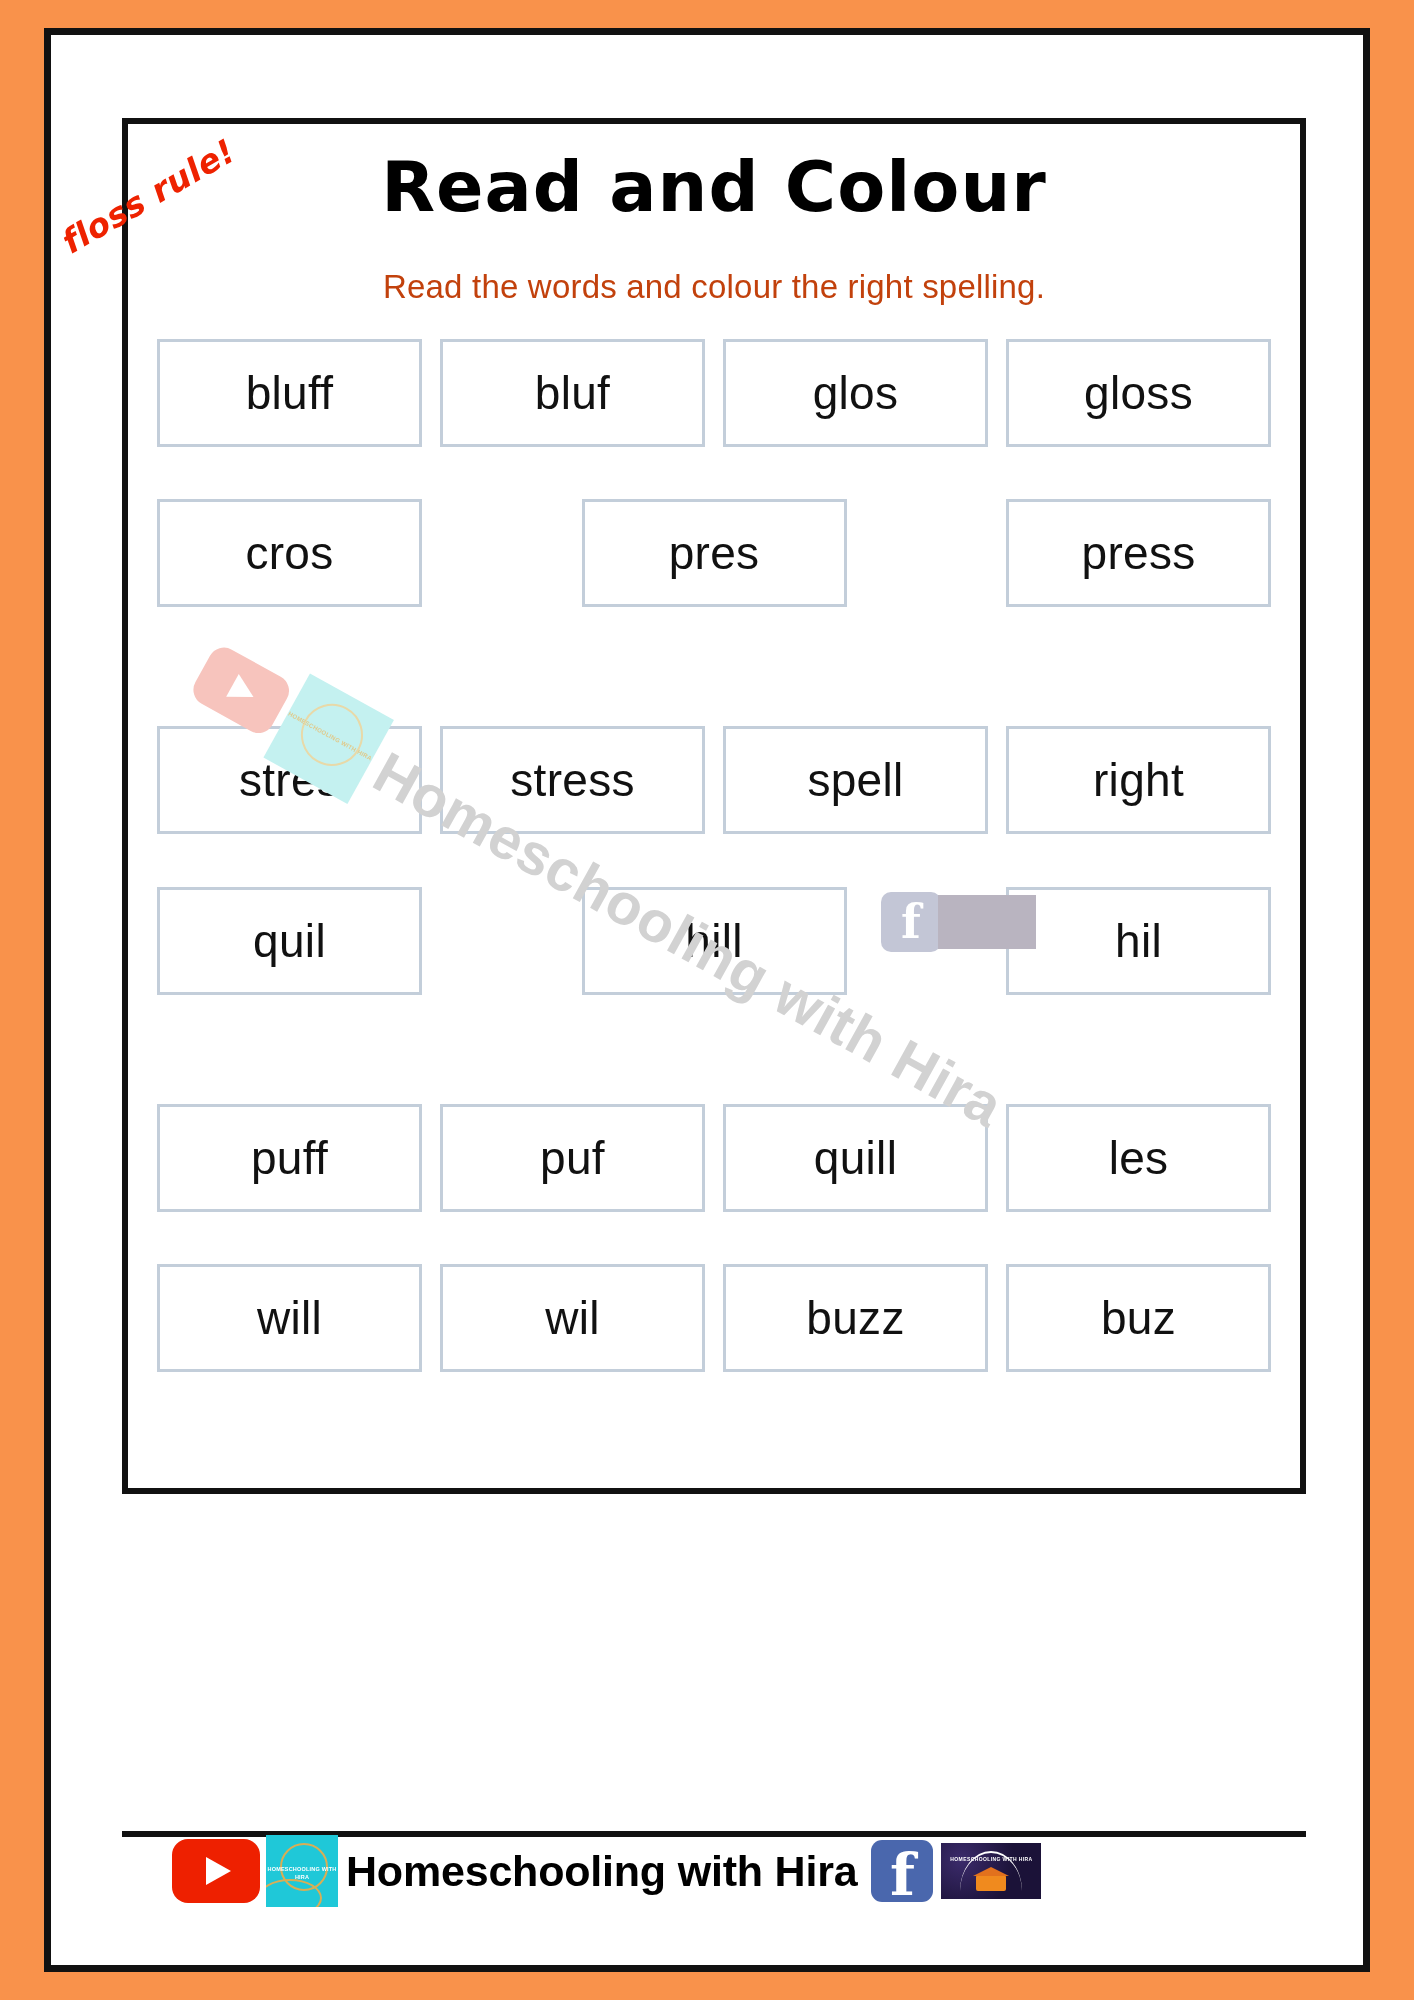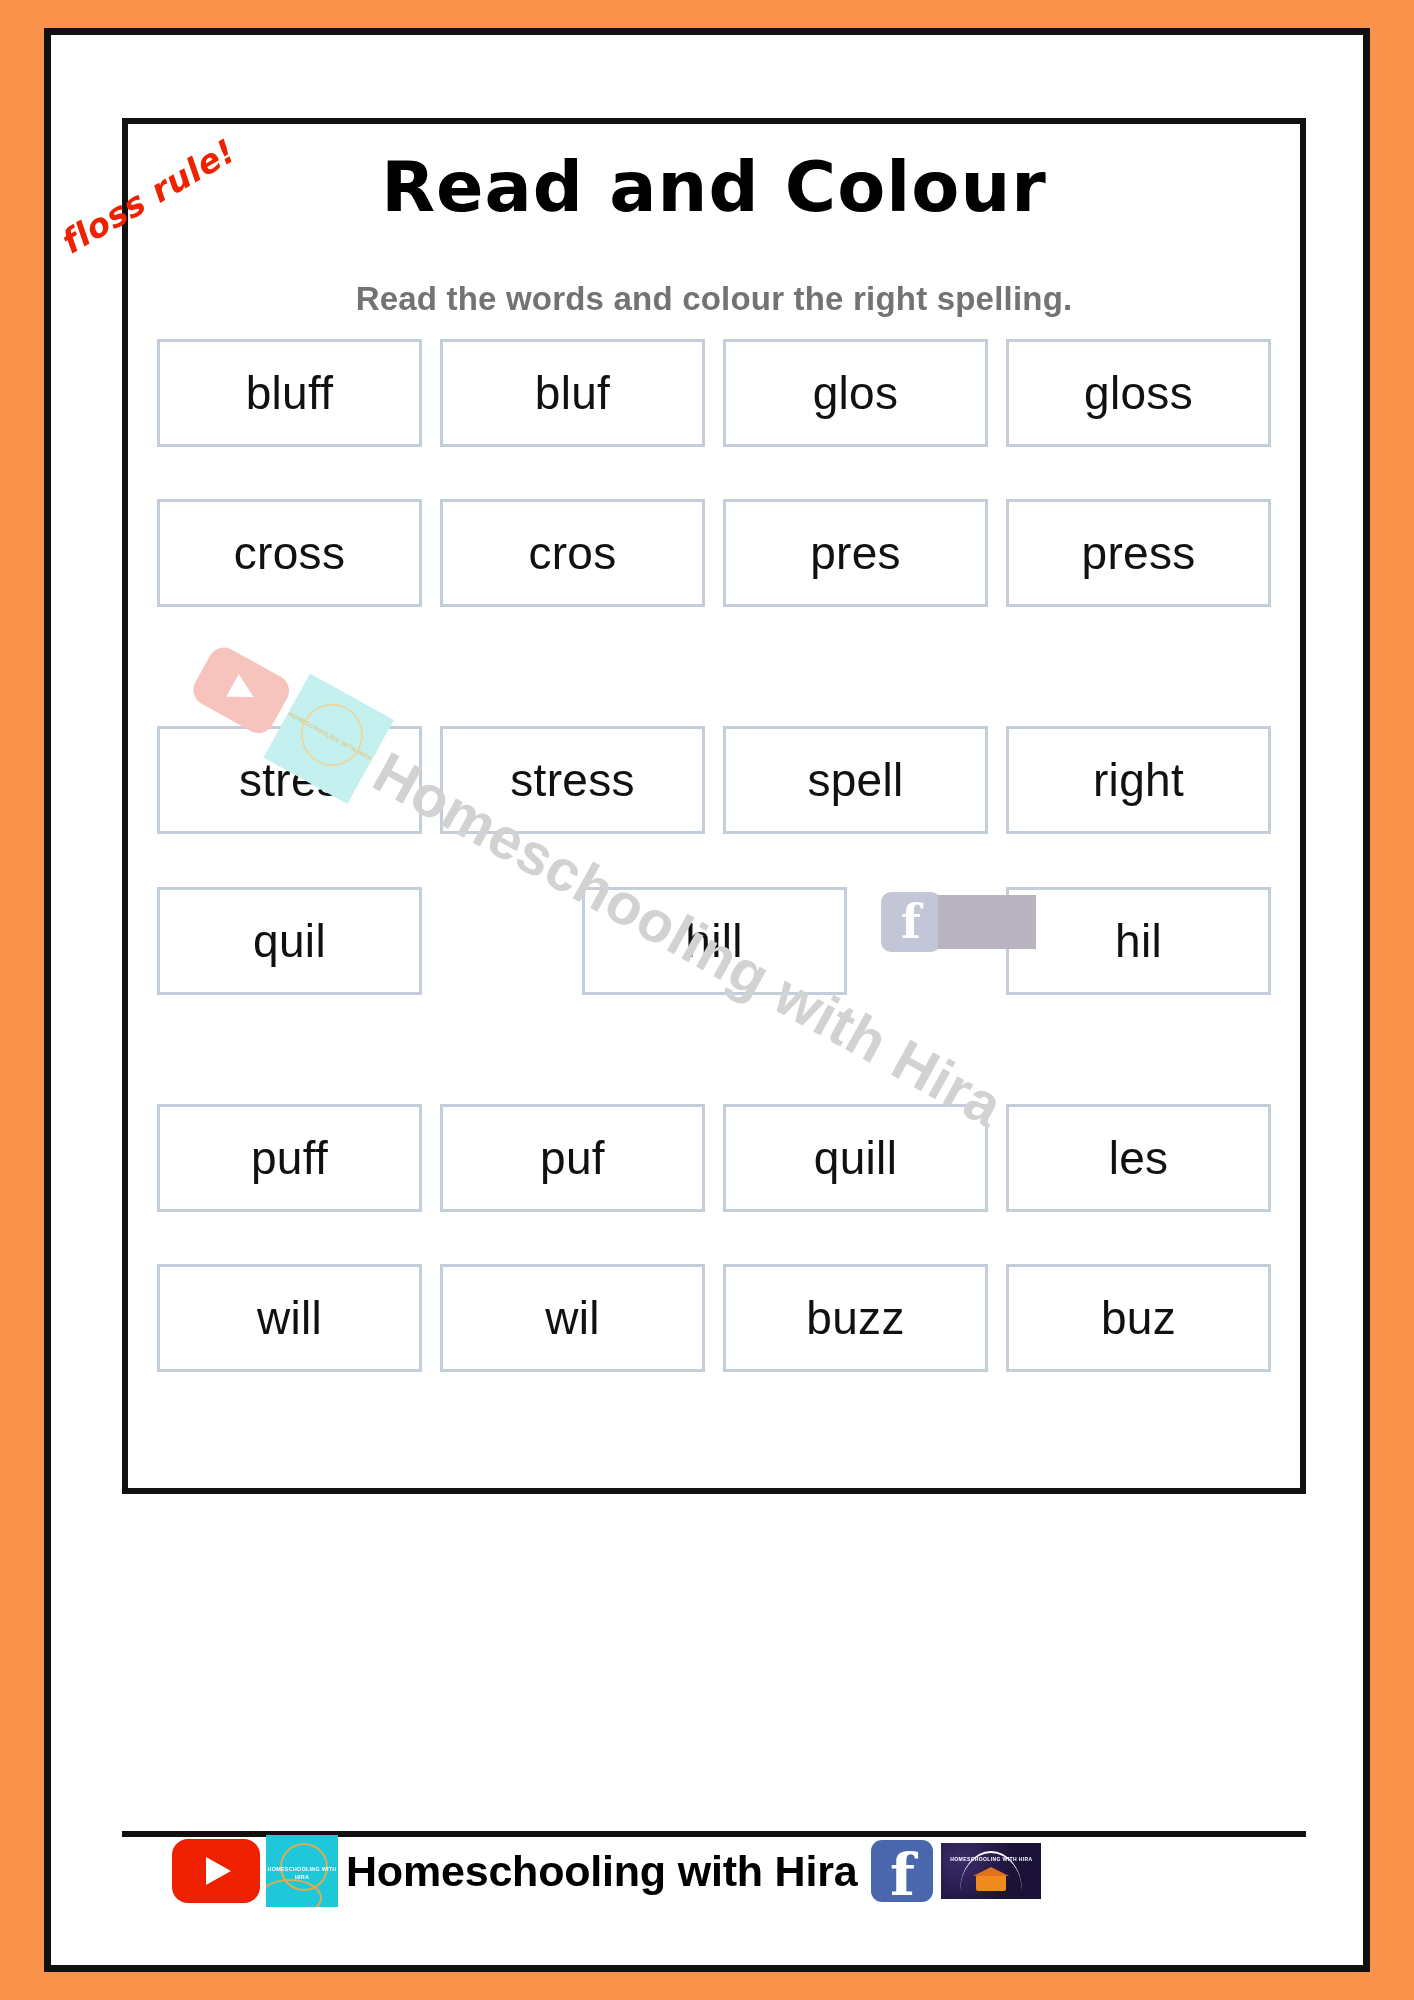--- a/index.html
+++ b/index.html
@@ -55,29 +55,28 @@
     font-family: "DejaVu Sans", sans-serif;
     font-weight: bold;
     font-size: 70px;
     letter-spacing: 1px;
     color: #000000;
     line-height: 1;
   }
 
   #subtitle {
     position: absolute;
-    top: 156px;
+    top: 144px;
     left: 0;
     width: 100%;
     text-align: center;
     font-family: "Liberation Sans", sans-serif;
     font-size: 33px;
-    color: #737373;
+    color: #c2410c;
     letter-spacing: .2px;
-    font-weight: bold;
   }
 
   
   #floss-rule {
     position: absolute;
     left: 14px;
     top: 190px;
     width: 230px;
     text-align: left;
     transform: rotate(-30deg);
@@ -388,21 +387,20 @@
       <div id="subtitle">Read the words and colour the right spelling.</div>
 
       <div class="word-row" style="top:215px">
         <div class="word-box">bluff</div>
         <div class="word-box">bluf</div>
         <div class="word-box">glos</div>
         <div class="word-box">gloss</div>
       </div>
 
       <div class="word-row" style="top:375px">
-        <div class="word-box">cross</div>
         <div class="word-box">cros</div>
         <div class="word-box">pres</div>
         <div class="word-box">press</div>
       </div>
 
       <div class="word-row" style="top:602px">
         <div class="word-box">stres</div>
         <div class="word-box">stress</div>
         <div class="word-box">spell</div>
         <div class="word-box">right</div>

